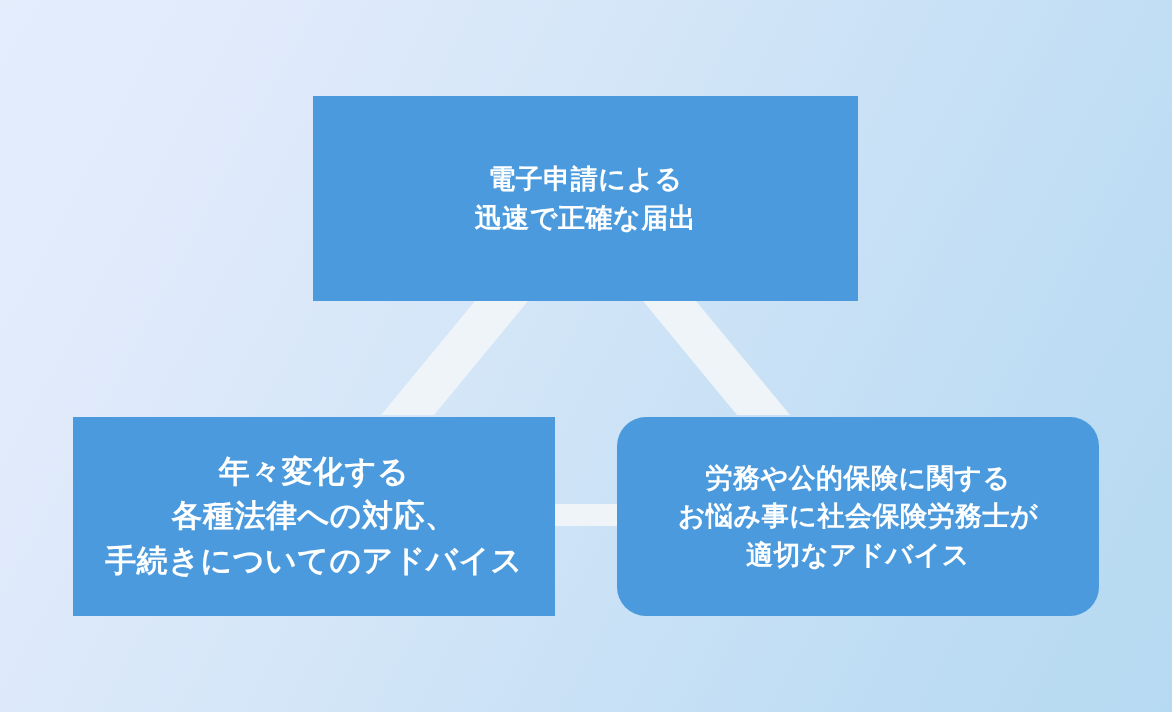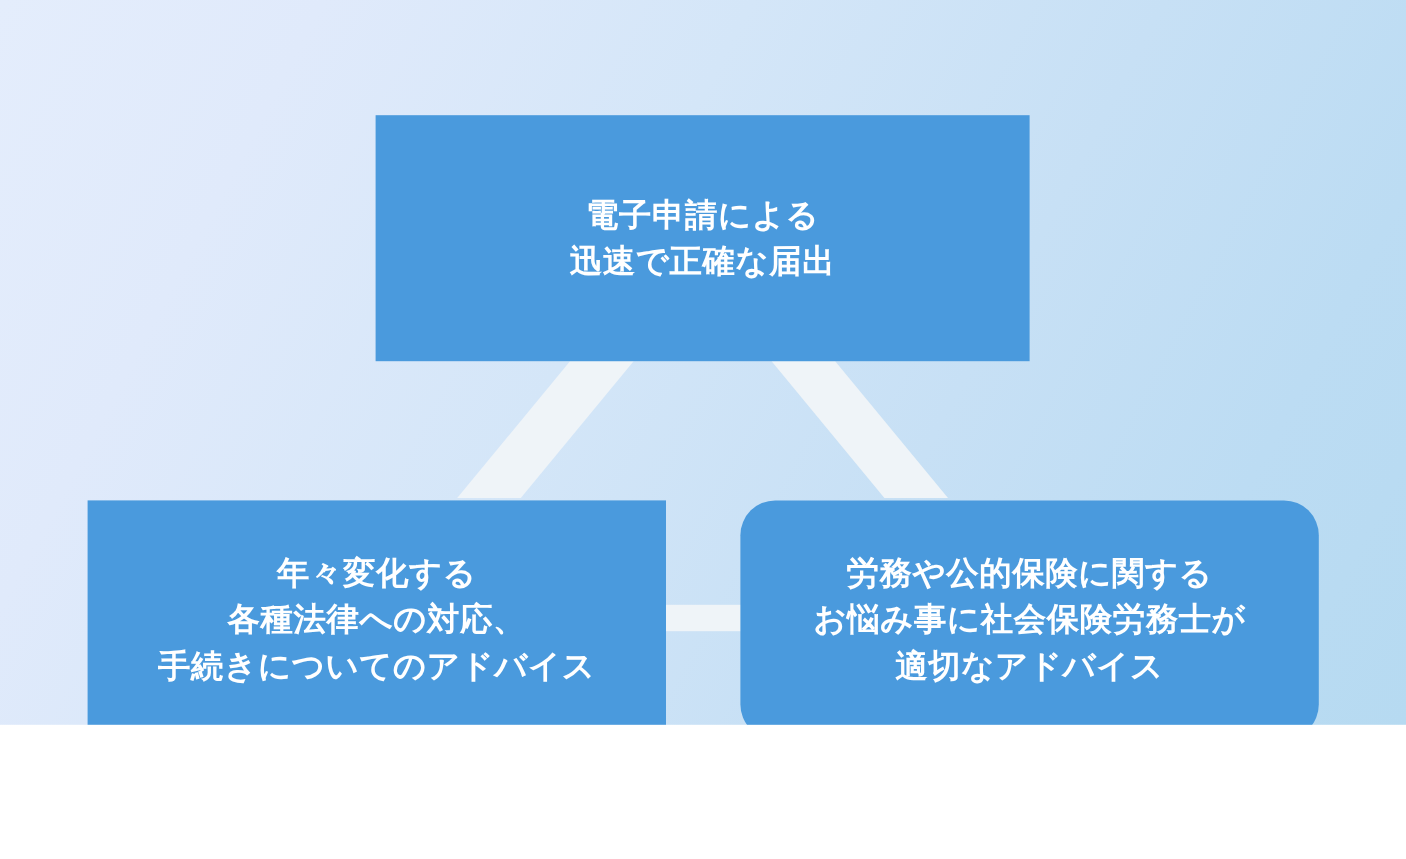--- a/index.html
+++ b/index.html
@@ -11,21 +11,21 @@
   body {
     width: 1172px;
     height: 716px;
     overflow: hidden;
     font-family: "Liberation Sans", "DejaVu Sans", sans-serif;
   }
 
   #canvas {
     position: relative;
     width: 1172px;
-    height: 604px;
+    height: 712px;
     background: linear-gradient(118deg,
                 #e4edfc 0%,
                 #e0eafb 18%,
                 #d4e6f8 42%,
                 #c7e0f5 65%,
                 #bcdcf3 84%,
                 #b6daf1 100%);
     overflow: hidden;
   }
 
@@ -67,21 +67,21 @@
     width: 545px;
     height: 205px;
     font-size: 27px;
   }
 
   #node-left {
     left: 73px;
     top: 417px;
     width: 482px;
     height: 199px;
-    font-size: 27px;
+    font-size: 31px;
   }
 
   #node-right {
     left: 617px;
     top: 417px;
     width: 482px;
     height: 199px;
     font-size: 27px;
     border-radius: 29px;
   }

